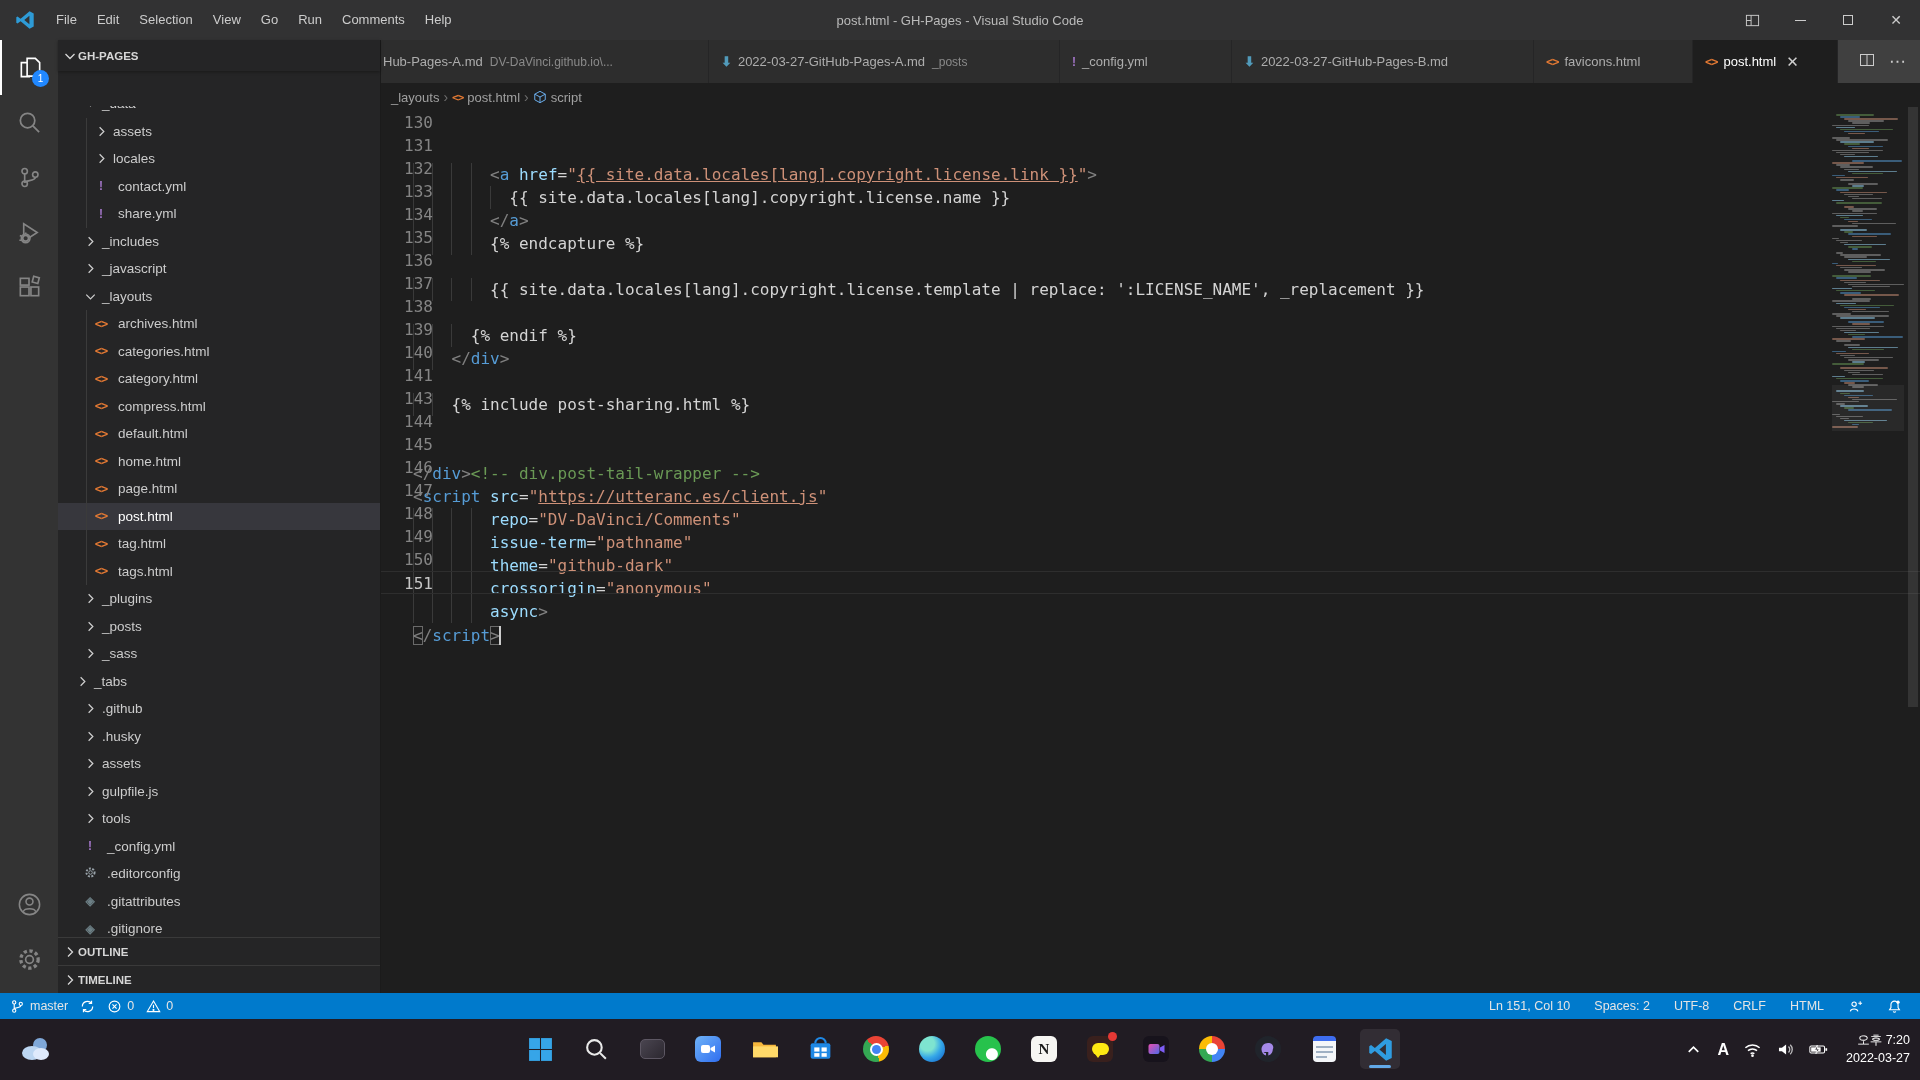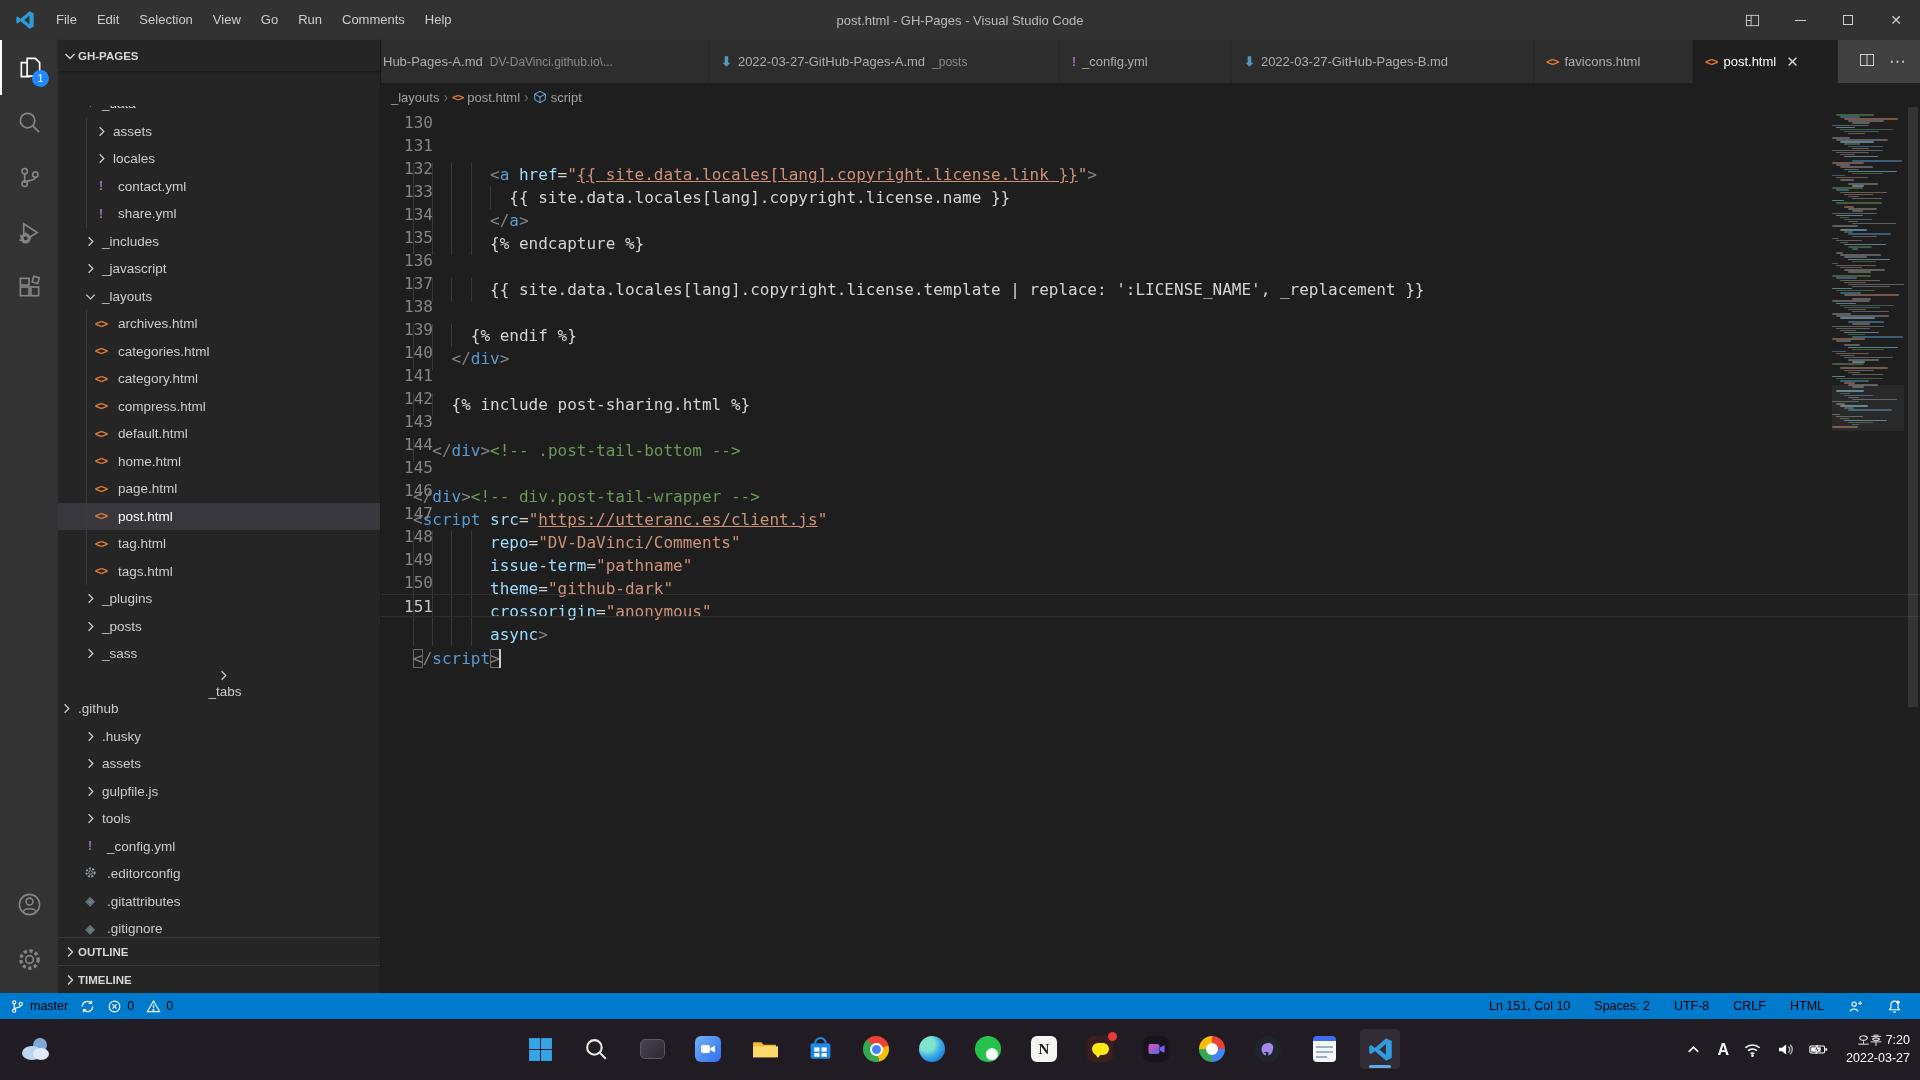--- a/index.html
+++ b/index.html
@@ -79,21 +79,21 @@
   .c-txt { color:#d4d4d4; } .c-com { color:#6a9955; }
   .c-box { box-shadow:inset 0 0 0 1px #6a6a6a; }
   .cursor { position:absolute; top:2px; width:2px; height:19px; background:#cccccc; }
   
   #minimap { position:absolute; top:72px; right:16px; width:72px; }
   .mm-bar { height:1.5px; margin-bottom:0.6px; border-radius:1px; }
   #mm-slider { position:absolute; right:16px; width:72px; background:rgba(255,255,255,.05); }
   #vscroll { position:absolute; top:43px; right:0; bottom:0; width:14px; }
   #vthumb { position:absolute; top:24px; right:2px; width:10px; height:600px; background:rgba(121,121,121,.25); }
   
-  #statusbar { position:absolute; left:0; top:993px; width:1920px; height:26px; background:#007acc; color:#000000;
+  #statusbar { position:absolute; left:0; top:993px; width:1920px; height:26px; background:#007acc; color:#e5e5e5;
                display:flex; align-items:center; font-size:12.5px; padding:0 10px;justify-content:space-between; }
   .st-item { display:flex; align-items:center; gap:5px; margin-right:12px; }
   .st-item svg { width:15px; height:15px; }
   #st-right { margin-left:auto; display:flex; align-items:center; gap:16px; }
   #st-right .st-item { margin-right:8px; }
   
   #taskbar { position:absolute; left:0; top:1019px; width:1920px; height:61px; background:#211c23; color:#fff; }
   #tb-weather { position:absolute; left:18px; top:14px; width:34px; height:32px; }
   #tb-center { position:absolute; left:50%; top:10px; transform:translateX(-50%); display:flex; gap:16px; }
   .tb-app { width:40px; height:40px; border-radius:5px; display:flex; align-items:center; justify-content:center; position:relative; }
@@ -338,29 +338,29 @@
           <span class="lbl">_posts</span>
         </div>
         <div class="row" style="padding-left: 24px;">
           <span class="tw">
             <svg viewBox="0 0 16 16">
               <path d="M6 3.5 L10.5 8 L6 12.5" fill="none" stroke="currentColor" stroke-width="1.3"></path>
             </svg>
           </span>
           <span class="lbl">_sass</span>
         </div>
-        <div class="row" style="padding-left: 8px; flex-direction: column;">
+        <div class="row" style="padding-left: 16px;">
           <span class="tw">
             <svg viewBox="0 0 16 16">
               <path d="M6 3.5 L10.5 8 L6 12.5" fill="none" stroke="currentColor" stroke-width="1.3"></path>
             </svg>
           </span>
           <span class="lbl">_tabs</span>
         </div>
-        <div class="row" style="">
+        <div class="row" style="padding-left: 24px;">
           <span class="tw">
             <svg viewBox="0 0 16 16">
               <path d="M6 3.5 L10.5 8 L6 12.5" fill="none" stroke="currentColor" stroke-width="1.3"></path>
             </svg>
           </span>
           <span class="lbl">.github</span>
         </div>
         <div class="row" style="padding-left: 24px;">
           <span class="tw">
             <svg viewBox="0 0 16 16">
@@ -528,24 +528,20 @@
           <span class="ln">139</span>
           <span class="lc"><span class="guide" style="left: 32px;"></span><span class="guide" style="left: 51.2px;"></span></span>
         </div>
         <div class="code-line">
           <span class="ln">140</span>
           <span class="lc"><span class="guide" style="left: 32px;"></span><span class="guide" style="left: 51.2px;"></span><span>    </span><span class="c-txt">{% include post-sharing.html %}</span></span>
         </div>
         <div class="code-line">
           <span class="ln">141</span>
           <span class="lc"><span class="guide" style="left: 32px;"></span></span>
-        </div>
-        <div class="code-line">
-          <span class="ln">142</span>
-          <span class="lc"><span class="guide" style="left: 32px;"></span><span>  </span><span class="c-p">&lt;/</span><span class="c-tag">div</span><span class="c-p">&gt;</span><span class="c-com">&lt;!-- .post-tail-bottom --&gt;</span></span>
         </div>
         <div class="code-line">
           <span class="ln">143</span>
           <span class="lc"><span class="guide" style="left: 32px;"></span></span>
         </div>
         <div class="code-line">
           <span class="ln">144</span>
           <span class="lc"><span class="c-p">&lt;/</span><span class="c-tag">div</span><span class="c-p">&gt;</span><span class="c-com">&lt;!-- div.post-tail-wrapper --&gt;</span></span>
         </div>
         <div class="code-line">

